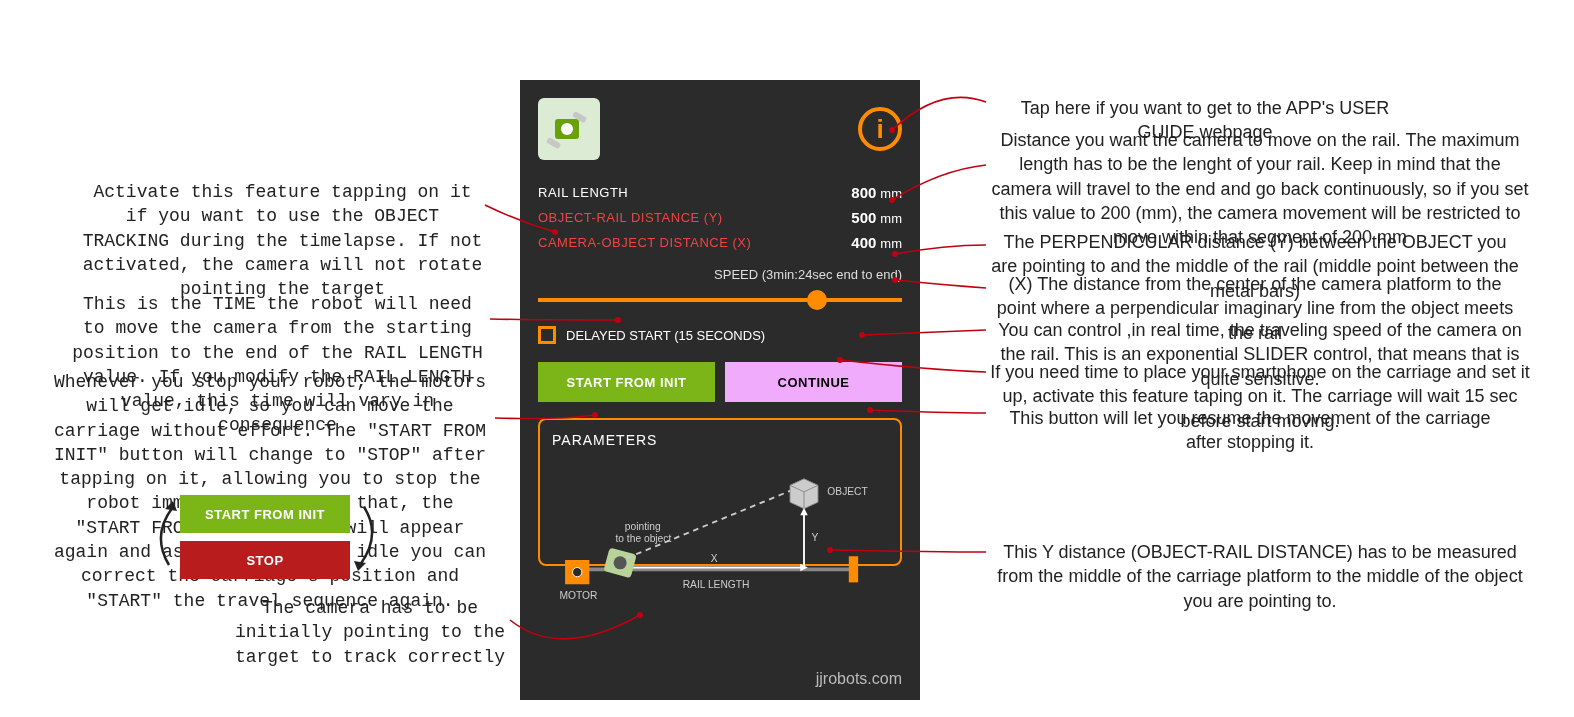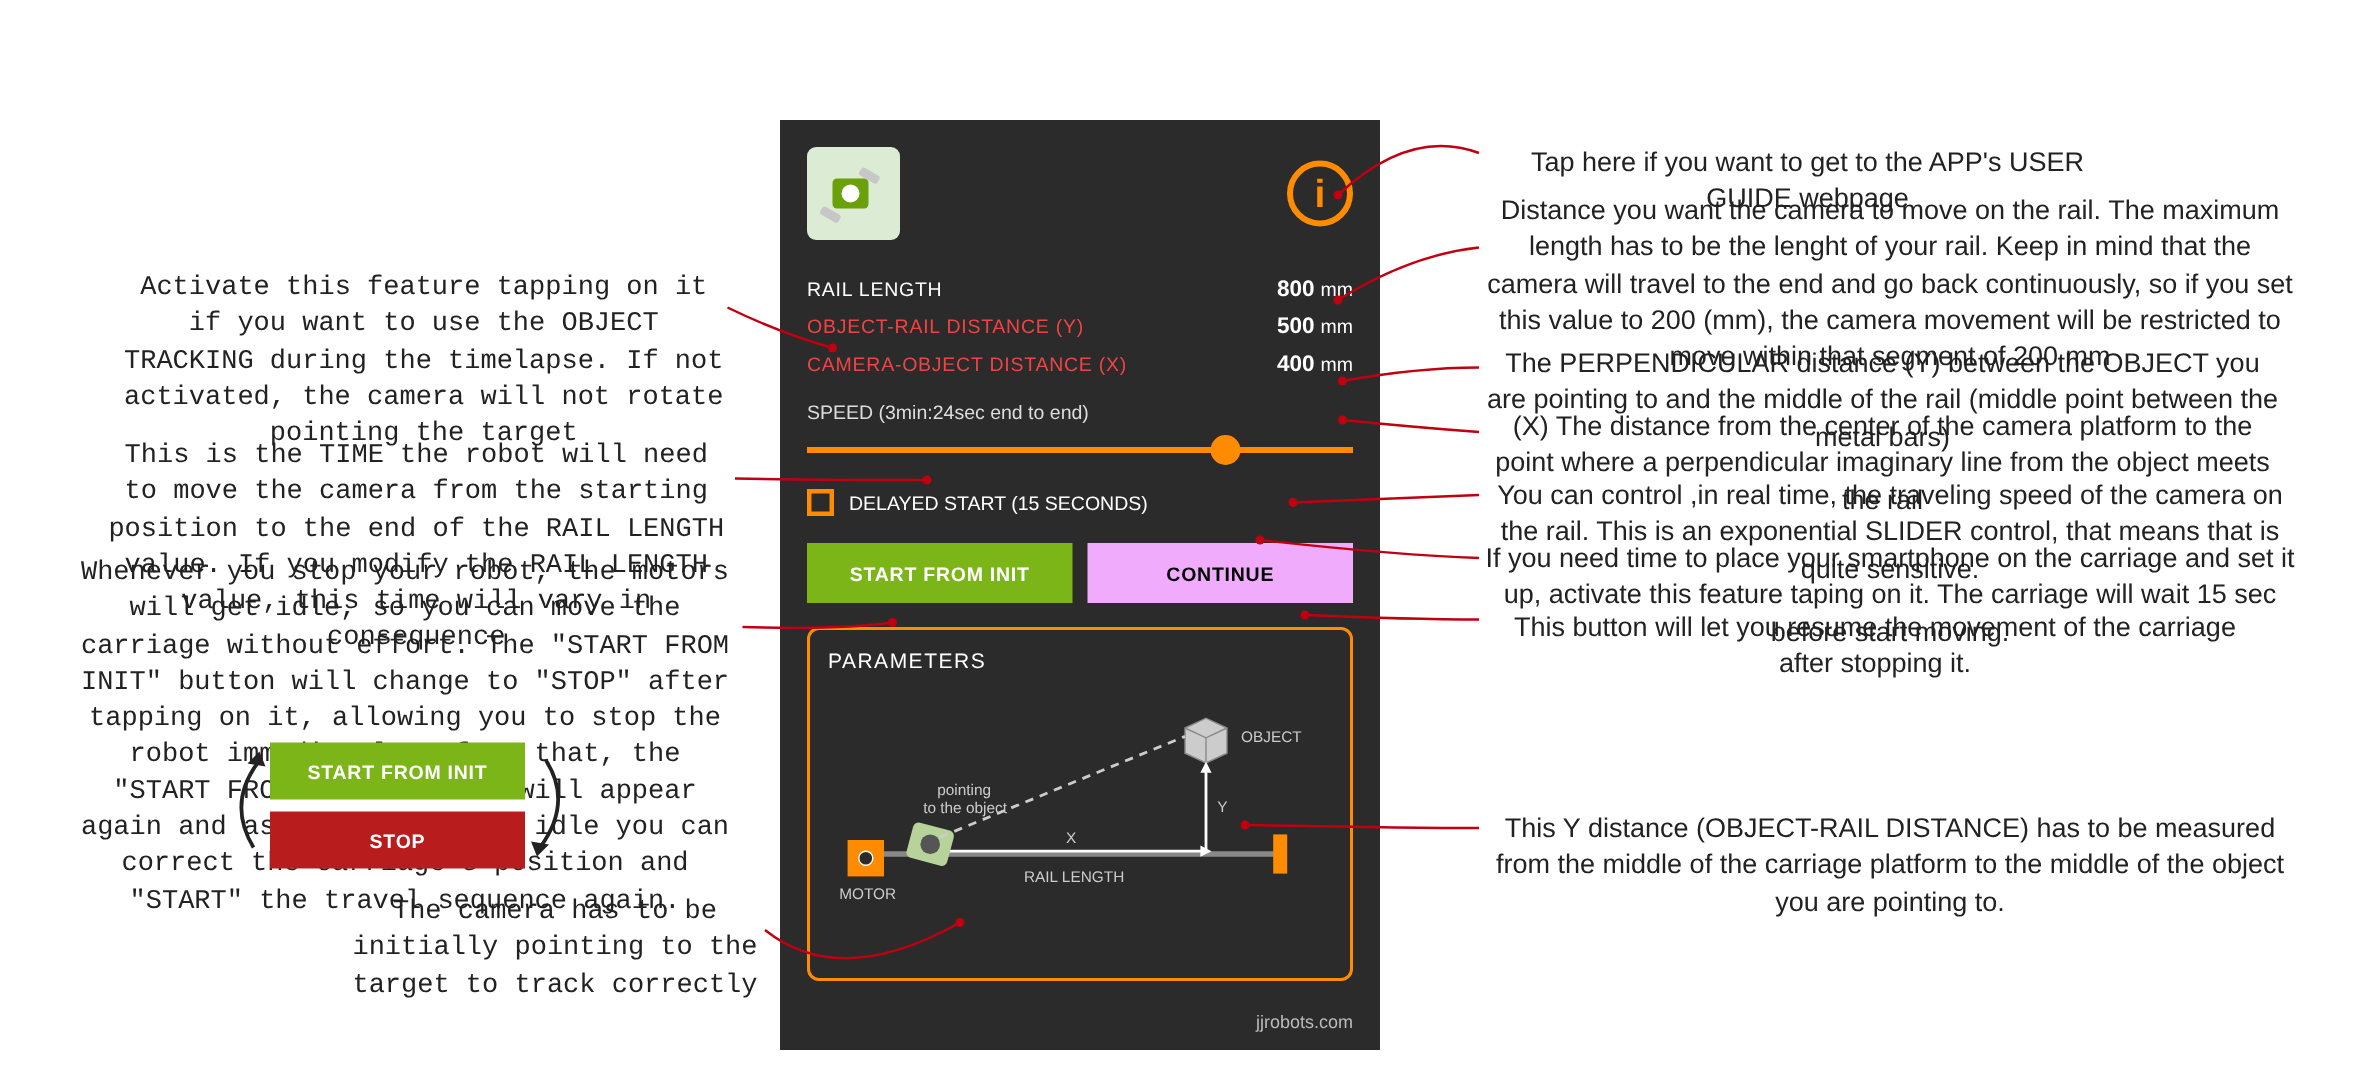--- a/index.html
+++ b/index.html
@@ -20,37 +20,37 @@
 
 .row { display: flex; justify-content: space-between; align-items: center; font-size: 13px; padding: 4px 0; }
 .row .label { color: #ef4444; letter-spacing: .5px; }
 .row .value { color: #fff; font-weight: bold; font-size: 15px; }
 .row .unit { color: #ffffff; margin-left: 4px; font-size: 13px; font-weight: normal; }
 .row.white .label { color: #fff; }
 
 .checkbox-row { display: flex; align-items: center; gap: 10px; font-size: 13px; color:#bbb; padding: 4px 0; }
 .checkbox { width: 18px; height: 18px; border: 3px solid #ff8c00; background: transparent; }
 
-.speed-label { text-align: left; font-size: 13px; color: #ddd; margin-top: 12px; }
+.speed-label { text-align: right; font-size: 13px; color: #ddd; margin-top: 12px; }
 .slider-wrap { position: relative; height: 24px; margin: 6px 0 10px; }
 .slider-track { position: absolute; left: 0; right: 0; top: 10px; height: 4px; background: #ff8c00; }
 .slider-thumb { position: absolute; top: 2px; left: 74%; width: 20px; height: 20px; background: #ff8c00; border-radius: 50%; }
 
 .button-row { display: flex; gap: 10px; margin: 14px 0 16px; }
 .btn { flex: 1; height: 40px; border: none; font-size: 13px; font-weight: bold; letter-spacing: .5px; cursor: pointer; }
 .btn.green { background: #7cb518; color: #fff; }
 .btn.white { background: #f0abfc; color: #000; }
 
 .parameters {
   border: 2px solid #ff8c00; border-radius: 8px;
-  padding: 12px; height: 236px; position: relative;
+  padding: 12px; height: 148px; position: relative;
 }
 .parameters .title { font-size: 14px; letter-spacing: 1px; color:#fff; margin-bottom: 4px; }
 
-.footer { position: absolute; right: 18px; bottom: 12px; font-size: 12px; color: #bbb; }
+.footer { position: absolute; right: 18px; bottom: 12px; font-size: 16px; color: #bbb; }
 
 
 .annotation {
   position: absolute; font-size: 18px; color: #222; line-height: 1.35;
   text-align: center;
 }
 .annotation.left { text-align: center; font-family: Liberation Mono, monospace; }
 .annotation.right { text-align: center; }
 
 

